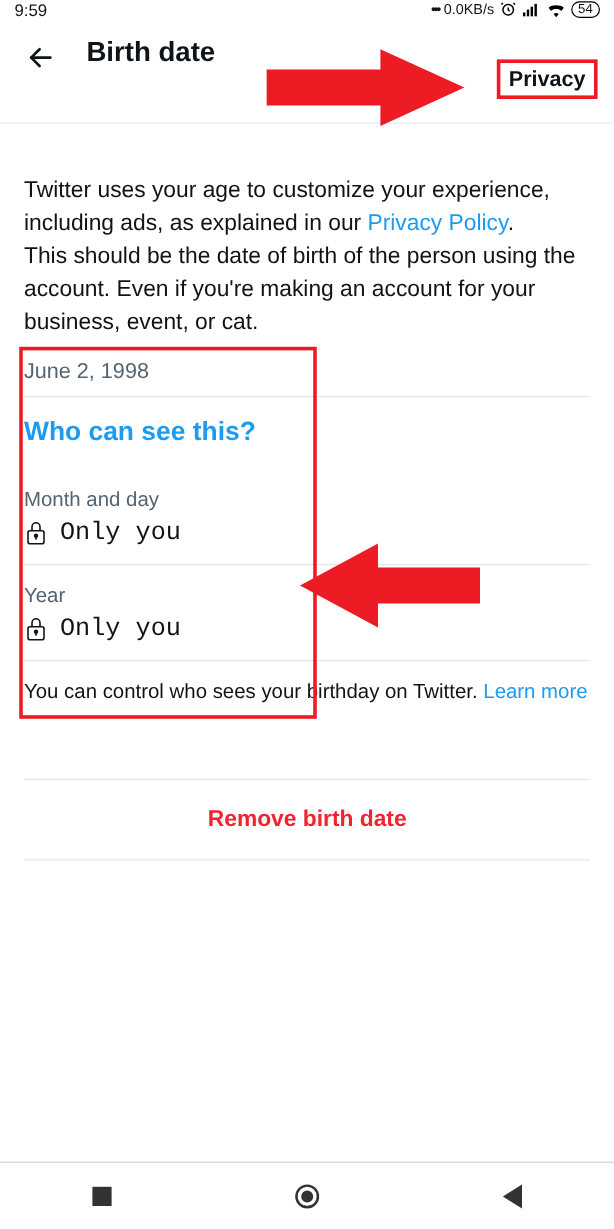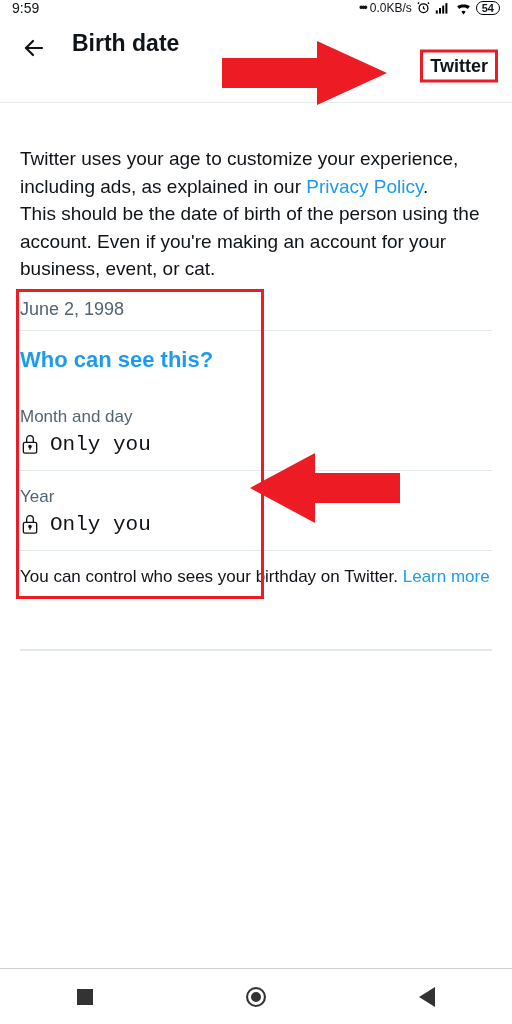--- a/index.html
+++ b/index.html
@@ -1,21 +1,21 @@
 <!DOCTYPE html>
 <html><head>
 <meta charset="utf-8">
 <style>
   * { box-sizing: border-box; margin: 0; padding: 0; }
   html, body { width: 512px; height: 1024px; font-family: -apple-system, Helvetica, Arial, sans-serif; background: #fff; color: #0f1419; }
   .statusbar { height: 30px; display: flex; align-items: flex-start; justify-content: space-between; padding: 0 12px; font-size: 14px; font-weight: 500; }
   .status-right { display: flex; align-items: center; gap: 4px; font-size: 12px; }
   .status-right .dots { letter-spacing: -2px; }
   .status-right svg { display: block; }
-  .battbox { border: 1.5px solid #000; border-radius: 8px; padding: 0px 5px; font-size: 11px; font-weight: 700; }
+  .battbox { border: 1.5px solid #000; border-radius: 8px; padding: 0px 5px; font-size: 11px; font-weight: 400; }
   .header { height: 72px; display: flex; align-items: flex-start; padding: 0 16px; position: relative; }
   .back { width: 36px; height: 36px; display: flex; align-items: center; justify-content: center; }
   .title { font-size: 23px; font-weight: 800; margin-left: 20px; }
   .continue { position: absolute; right: 16px; top: 50%; transform: translateY(-50%); font-size: 18px; font-weight: 800; padding: 4px 8px; }
   .hl-red { outline: 3px solid #ed1c24; outline-offset: -1px; }
   .divider { height: 1px; background: #e6ecf0; }
   .content { padding: 16px 20px 0 20px; }
   .desc { font-size: 19px; line-height: 1.45; color: #0f1419; }
   .desc2 { margin-top: 26px; }
   .link { color: #1d9bf0; }
@@ -63,21 +63,21 @@
 </div>
 
 <div class="header">
   <div class="back">
     <svg width="24" height="24" viewBox="0 0 24 24" fill="none" stroke="#0f1419" stroke-width="2.2" stroke-linecap="round" stroke-linejoin="round">
         <line x1="20" y1="12" x2="4" y2="12"></line>
         <polyline points="11 5 4 12 11 19"></polyline>
       </svg>
   </div>
   <div class="title">Birth date</div>
-  <div class="continue hl-red">Twitter</div>
+  <div class="continue hl-red">Privacy</div>
 </div>
 
 <svg class="arrow-right" width="170" height="70" viewBox="0 0 170 70">
   <polygon points="0,20 95,20 95,3 165,35 95,67 95,50 0,50" fill="#ed1c24"></polygon>
 </svg>
 
 <div class="divider"></div>
 
 <div class="content">
   <p class="desc desc2">
@@ -116,20 +116,21 @@
     </div>
     <div class="thin-divider"></div>
   </div>
 
   <p class="footer-note">
     <span>You can control who sees your birthday on Twitter. </span><span class="link">Learn more</span>
   </p>
 
   <div class="spacer"></div>
   <div class="thin-divider"></div>
+  <div class="remove">Remove birth date</div>
   <div class="thin-divider"></div>
 </div>
 
 <svg class="arrow-left" width="150" height="76" viewBox="0 0 150 76">
   <polygon points="150,23 65,23 65,3 0,38 65,73 65,53 150,53" fill="#ed1c24"></polygon>
 </svg>
 
 <div class="navbar">
   <div class="sq"></div>
   <div class="circ"></div>

